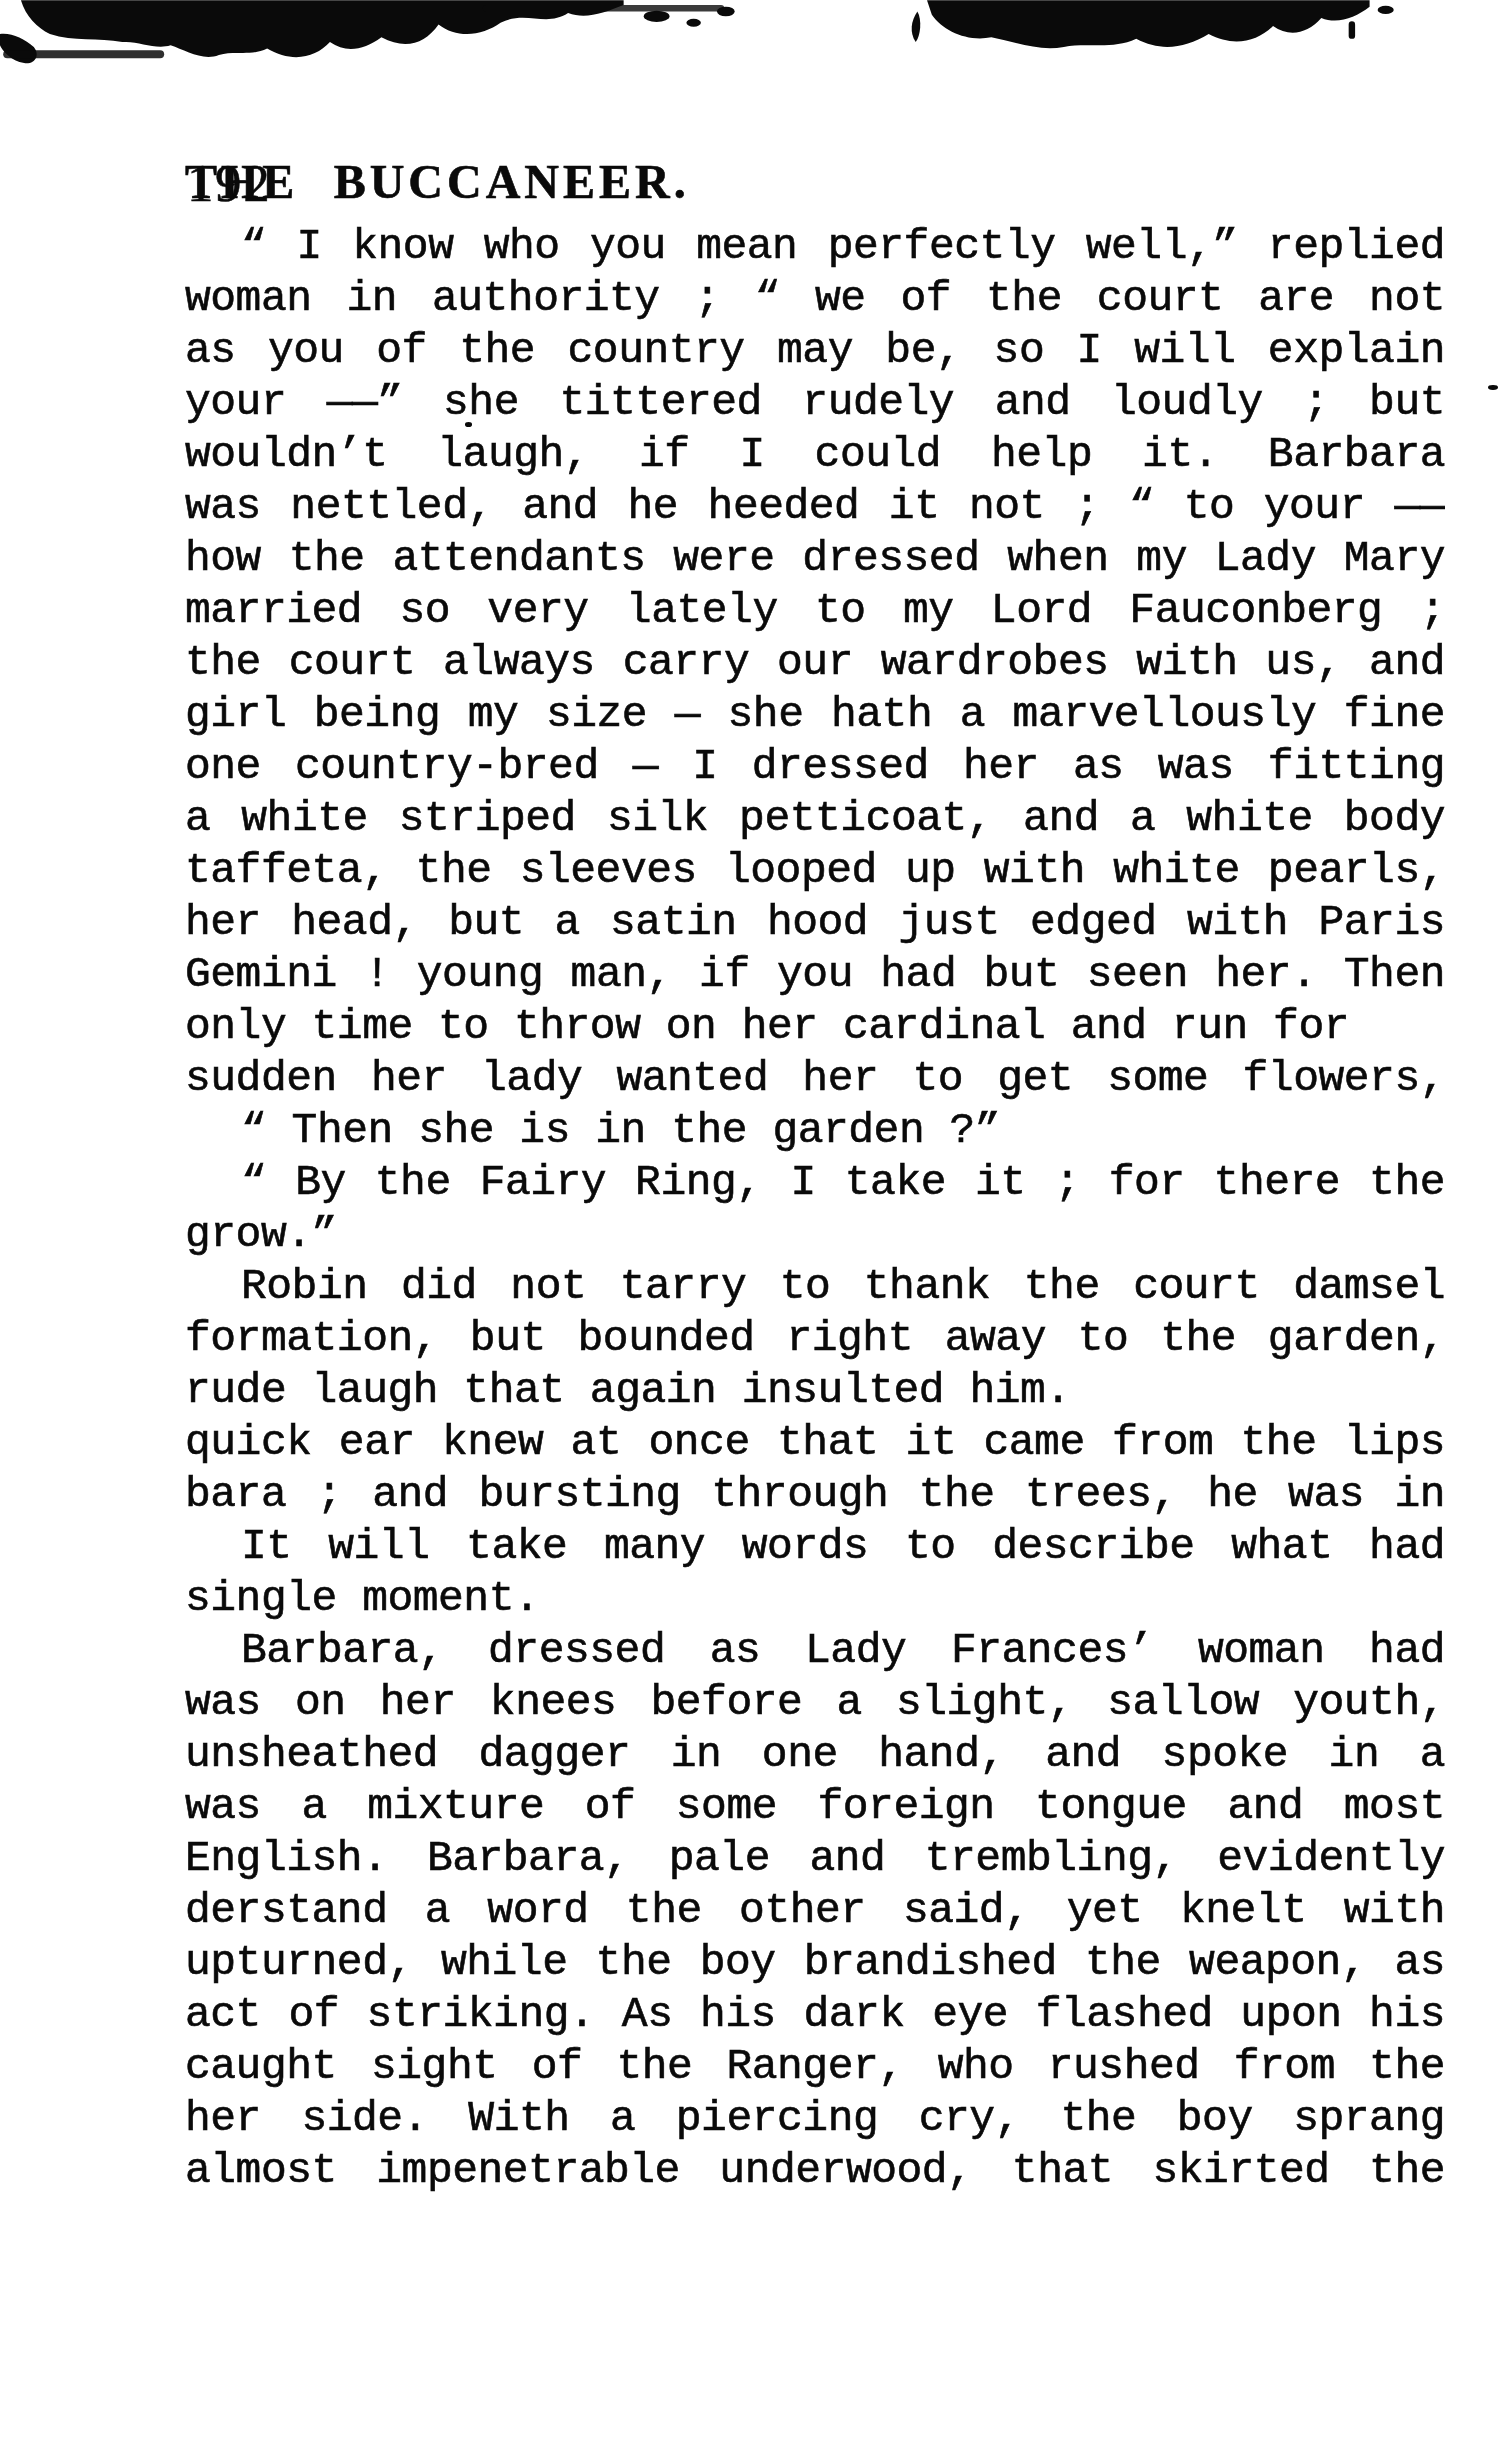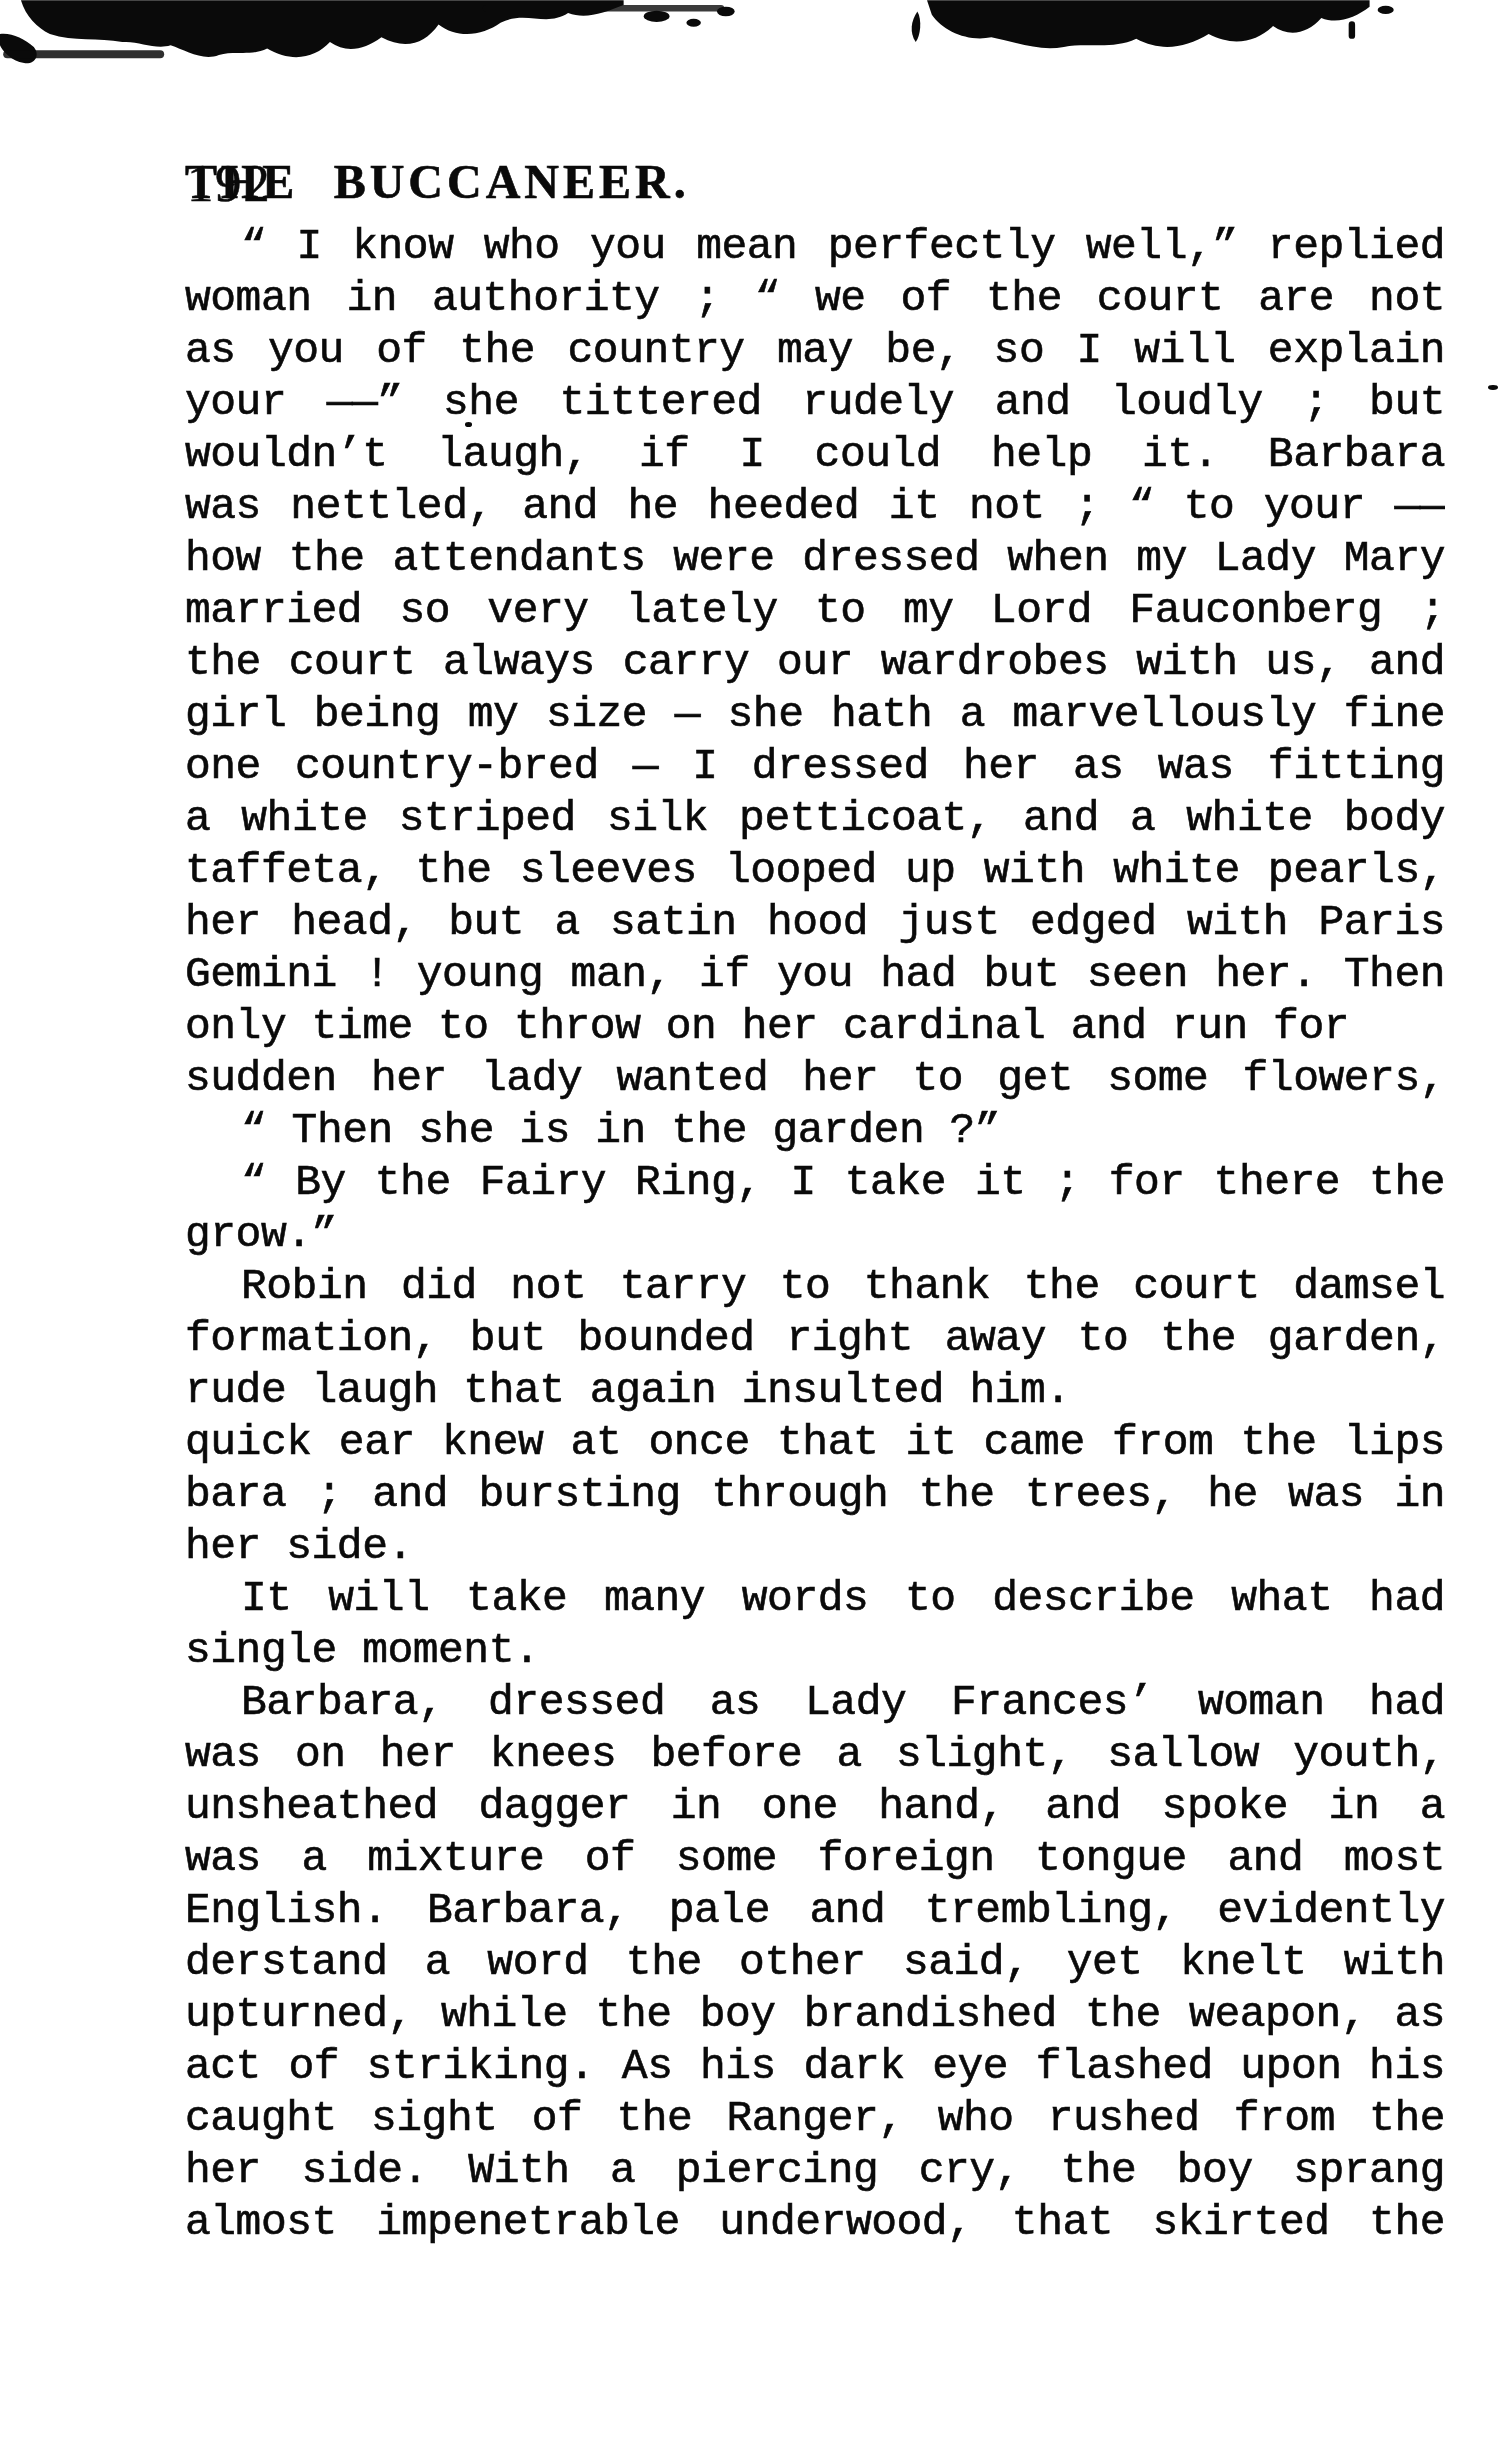--- a/index.html
+++ b/index.html
@@ -118,21 +118,20 @@
       <div class="line">only time to throw on her cardinal and run for them ? ”</div>
       <div class="line j">sudden her lady wanted her to get some flowers, and she had</div>
       <div class="line ind">“ Then she is in the garden ?”</div>
       <div class="line j ind">“ By the Fairy Ring, I take it ;  for there the best flowers</div>
       <div class="line">grow.”</div>
       <div class="line j ind">Robin did not tarry to thank the court damsel for her in-</div>
       <div class="line j">formation, but bounded right away to the garden, cursing the</div>
       <div class="line">rude laugh that again insulted him.</div>
       <div class="line j">quick ear knew at once that it came from the lips of Bar-</div>
       <div class="line j">bara ;  and bursting through the trees, he was in an instant by</div>
-      <div class="line">her side.</div>
       <div class="line j ind">It will take many words to describe what had passed in a</div>
       <div class="line">single moment.</div>
       <div class="line j ind">Barbara, dressed as Lady Frances’ woman had described,</div>
       <div class="line j">was on her knees before a slight, sallow youth, who held an</div>
       <div class="line j">unsheathed dagger in one hand, and spoke in a language that</div>
       <div class="line j">was a mixture of some foreign tongue and most imperfect</div>
       <div class="line j">English.  Barbara, pale and trembling, evidently did not un-</div>
       <div class="line j">derstand a word the other said, yet knelt with hands and face</div>
       <div class="line j">upturned, while the boy brandished the weapon, as if in the</div>
       <div class="line j">act of striking.  As his dark eye flashed upon his victim, it</div>

